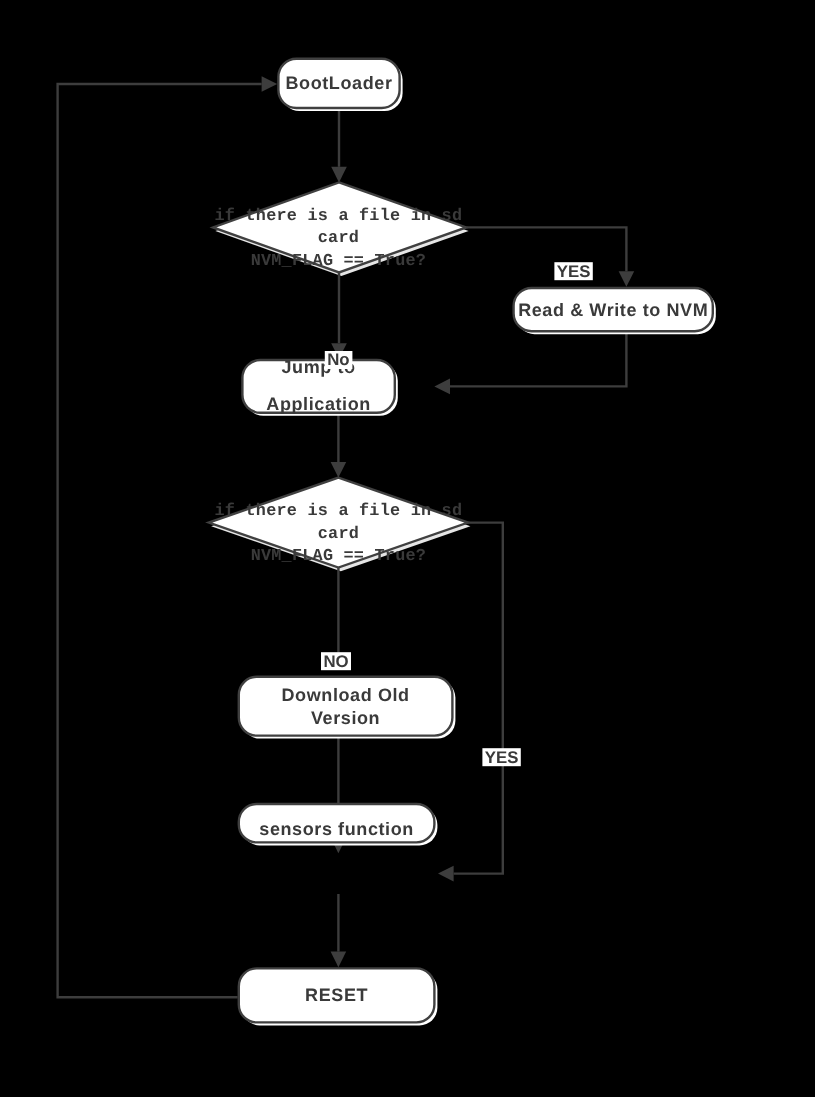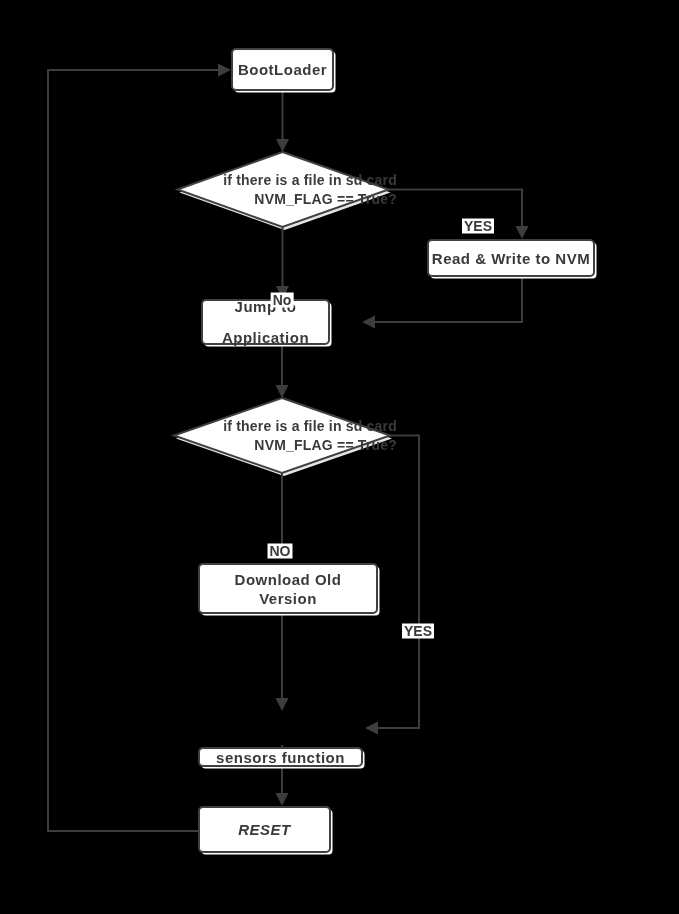--- a/index.html
+++ b/index.html
@@ -45,52 +45,53 @@
   }
   svg.edges polygon.diamond-shadow {
     fill: #ffffff;
     opacity: 0.9;
     stroke: none;
   }
   .process {
     position: absolute;
     background: var(--node-fill);
     border: 2px solid var(--node-border);
-    border-radius: 5px;
+    border-radius: 16px;
     box-shadow: 2.5px 2.5px 0 -1px #ffffff;
     display: flex;
     flex-direction: column;
     align-items: center;
     justify-content: center;
     color: var(--text-color);
     font-size: 15px;
     font-weight: 700;
     letter-spacing: 0.5px;
     text-align: center;
     line-height: 19px;
     z-index: 2;
   }
   #node-bootloader { left: 231px; top: 48px;  width: 103px; height: 43px; }
   #node-read-write { left: 427px; top: 239px; width: 168px; height: 38px; }
   #node-jump       { left: 201px; top: 299px; width: 129px; height: 46px; gap: 12px; }
   #node-download   { left: 198px; top: 563px; width: 180px; height: 51px; }
-  #node-sensors    { left: 198px; top: 747px; width: 165px; height: 20px; }
-  #node-reset      { left: 198px; top: 806px; width: 133px; height: 47px; font-style: italic; }
+  #node-sensors    { left: 198px; top: 669px; width: 165px; height: 34px; justify-content: flex-end; }
+  #node-reset      { left: 198px; top: 806px; width: 165px; height: 47px; }
 
   .decision-text {
     position: absolute;
     width: 230px;
     color: var(--text-color);
     font-size: 14px;
     font-weight: 700;
     letter-spacing: 0.2px;
-    text-align: right;
+    text-align: center;
     line-height: 19px;
     z-index: 3;
     pointer-events: none;
+    font-family: Liberation Mono, monospace;
   }
   #label-decision1 { left: 167px; top: 171px; }
   #label-decision2 { left: 167px; top: 417px; }
 
   .edge-label {
     position: absolute;
     transform: translate(-50%, -50%);
     background: var(--label-bg);
     color: var(--text-color);
     font-size: 14px;

